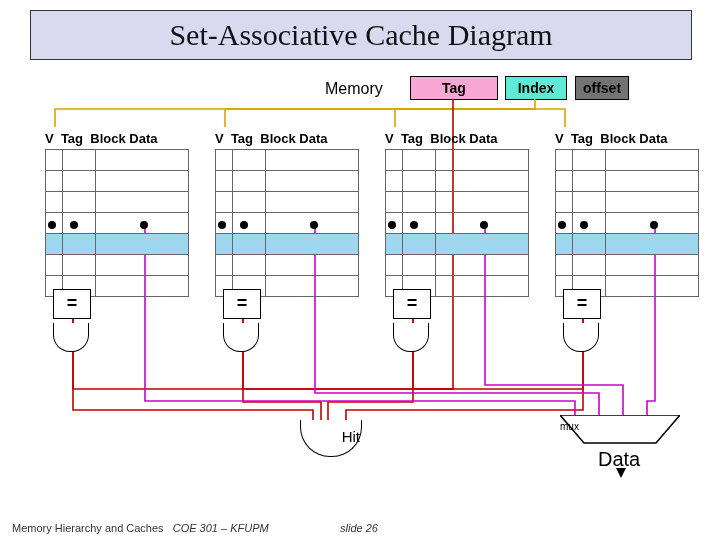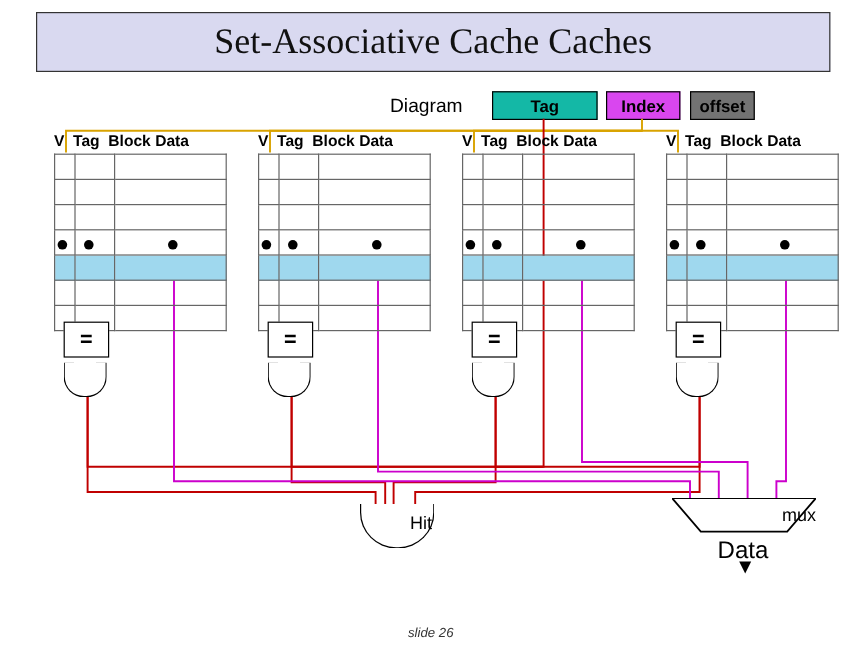--- a/index.html
+++ b/index.html
@@ -1,63 +1,63 @@
 <!DOCTYPE html>
 <html><head>
 <meta charset="utf-8">
 <style>
   html,body{margin:0;padding:0;width:720px;height:540px;background:#fff;font-family:Arial,Helvetica,sans-serif;overflow:hidden}
   .slide{position:relative;width:720px;height:540px}
   .title-bar{position:absolute;top:10px;left:30px;width:660px;height:48px;border:1px solid #333;background:#d9d9f0;text-align:center}
   .title-bar span{font-family:"Comic Sans MS","Comic Sans",cursive;font-size:30px;color:#111;line-height:48px}
   .addr-label{position:absolute;top:80px;left:325px;font-size:16px}
   .addr-box{position:absolute;top:76px;height:22px;border:1.5px solid #000;text-align:center;font-size:14px;font-weight:bold;line-height:22px}
-  .addr-tag{left:410px;width:86px;background:#14b8a6}
-  .addr-idx{left:505px;width:60px;background:#d946ef}
+  .addr-tag{left:410px;width:86px;background:#f9a8d4}
+  .addr-idx{left:505px;width:60px;background:#5eead4}
   .addr-off{left:575px;width:52px;background:#737373}
 
-  .way{position:absolute;top:110px;width:150px}
+  .way{position:absolute;top:131px;width:150px}
   .way-head{font-size:13px;font-weight:bold;white-space:pre}
   .tbl{position:absolute;top:18px;left:0;border:1px solid #000;border-collapse:collapse}
   .tbl td{border:1px solid #666;height:18px}
   .tbl .cV{width:14px}
   .tbl .cT{width:30px}
   .tbl .cD{width:90px}
   .tbl .sel td{background:#9fd8ee}
   .cmp{position:absolute;top:158px;left:8px;width:36px;height:28px;border:1.5px solid #000;background:#fff;text-align:center;font-size:18px;font-weight:bold;line-height:26px}
   .dot{position:absolute;width:8px;height:8px;background:#000;border-radius:50%}
 
   .mway{position:absolute;top:422px;left:30px;width:230px;height:32px;border:1.5px solid #000;text-align:center;font-size:17px;line-height:32px;background:#fff}
 
   .hit-gate{position:absolute;top:420px;left:300px;width:60px;height:40px}
   .hit-gate .shape{width:60px;height:36px;border:1.5px solid #000;border-top:none;border-radius:0 0 30px 30px;background:#fff}
   .hit-gate .lbl{position:absolute;top:8px;width:60px;text-align:right;font-size:15px}
 
   .mux{position:absolute;top:415px;left:560px;width:120px;height:30px}
   .mux svg{position:absolute;top:0;left:0}
-  .mux .lbl{position:absolute;top:6px;width:120px;text-align:right;font-size:15px}
+  .mux .lbl{position:absolute;top:6px;width:120px;text-align:left;font-size:10px}
   .data-lbl{position:absolute;top:448px;left:598px;font-size:20px}
   .data-arrow{position:absolute;top:468px;left:616px;width:0;height:0;border-left:5px solid transparent;border-right:5px solid transparent;border-top:10px solid #000}
 
   .and-gate{position:absolute;width:34px;height:30px}
   .and-gate .shape{width:34px;height:28px;border:1.5px solid #000;border-bottom:none;border-radius:17px 17px 0 0;background:#fff;transform:rotate(180deg)}
 
   .footer{position:absolute;bottom:6px;left:12px;font-size:11px;color:#333}
   .footer .course{font-style:italic;margin-left:6px}
   .slide-no{position:absolute;bottom:6px;left:340px;font-size:11px;font-style:italic;color:#333}
 
   .wires{position:absolute;top:0;left:0;pointer-events:none}
 </style>
 </head>
 <body>
 
 <div class="slide">
-  <div class="title-bar"><span>Set-Associative Cache Caches</span></div>
-
-  <div class="addr-label">Diagram</div>
+  <div class="title-bar"><span>Set-Associative Cache Diagram</span></div>
+
+  <div class="addr-label">Memory</div>
   <div class="addr-box addr-tag">Tag</div>
   <div class="addr-box addr-idx">Index</div>
   <div class="addr-box addr-off">offset</div>
 
   <svg class="wires" width="720" height="540">
 
     <g stroke="#d9a300" stroke-width="1.6" fill="none">
       <path d="M535 99 v10 h-480 v18"></path>
       <path d="M535 109 h-310 v18"></path>
       <path d="M535 109 h-140 v18"></path>
@@ -292,14 +292,18 @@
 
   <div class="mux">
     <svg width="120" height="30">
         <polygon points="0,0 120,0 96,28 24,28" fill="#fff" stroke="#000" stroke-width="1.5"></polygon>
       </svg>
     <div class="lbl">mux</div>
   </div>
   <div class="data-lbl">Data</div>
   <div class="data-arrow"></div>
 
+  <div class="footer">
+    <span>Memory Hierarchy and Caches</span>
+    <span class="course">COE 301 – KFUPM</span>
+  </div>
   <div class="slide-no">slide 26</div>
 </div>
 
 </body></html>

